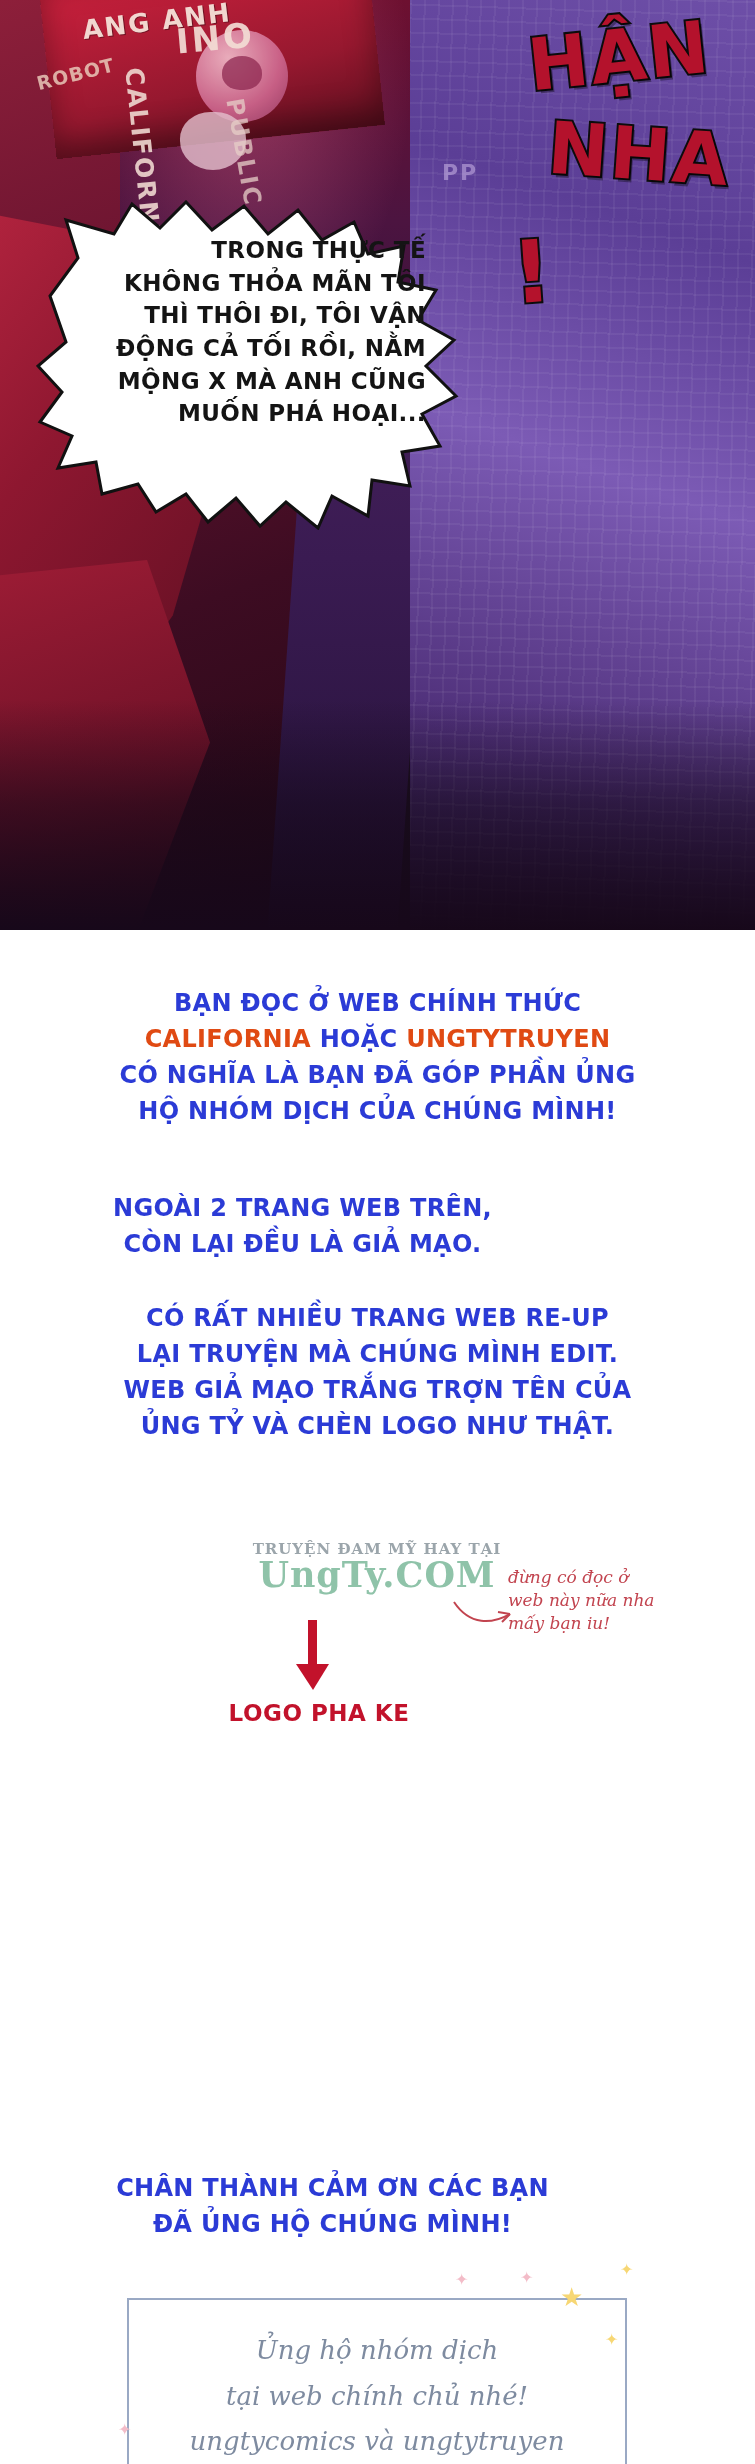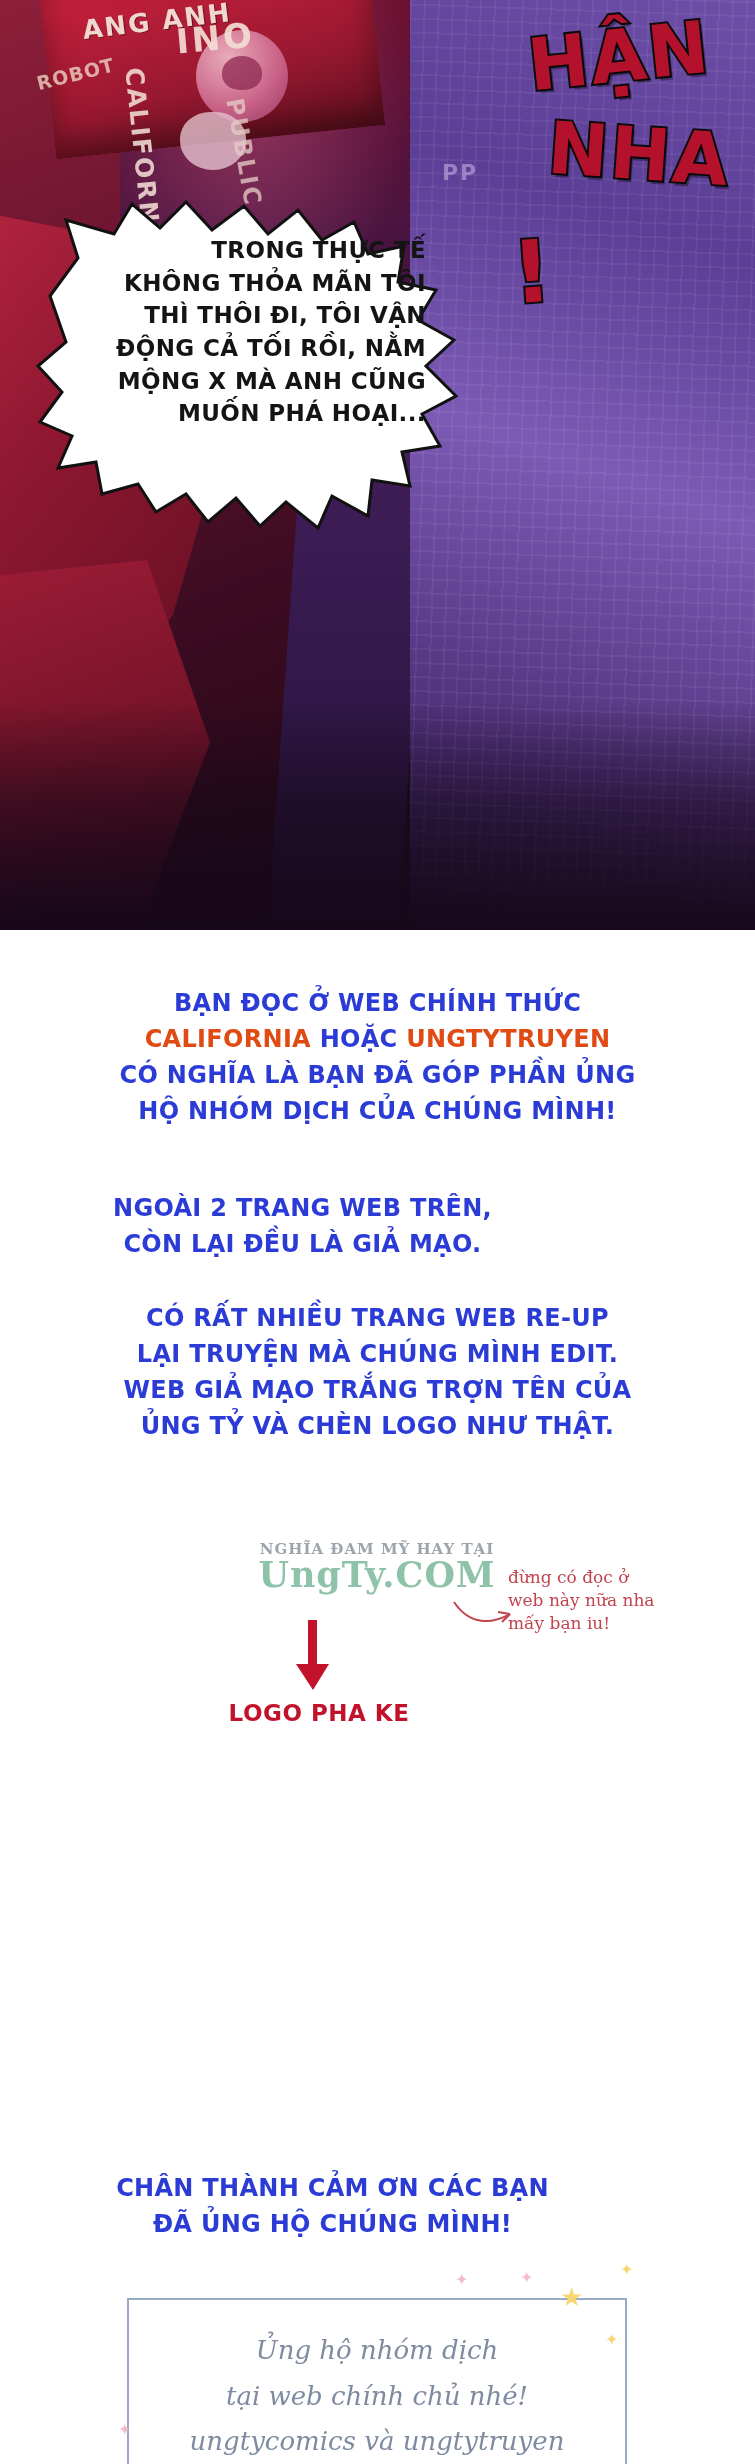--- a/index.html
+++ b/index.html
@@ -212,20 +212,21 @@
   .logo-fake-label {
     position:absolute; left:184px; top:770px; width:270px;
     text-align:center;
     color:#c2122b; font-weight:700; font-size:23px; letter-spacing:.5px;
     font-family:"DejaVu Sans", sans-serif;
   }
   .side-note {
     position:absolute; left:508px; top:636px; width:190px;
     color:#c2444f; font-size:17px; line-height:1.35;
     font-family:"DejaVu Serif", serif;
+    font-style:italic;
     text-align:left;
   }
   .curvy-arrow { position:absolute; left:452px; top:666px; width:64px; height:34px; }
 
   
   .framebox {
     position:absolute; left:127px; top:1368px; width:500px; height:230px;
     border:2px solid #9aa9c4;
     background:#fff;
   }
@@ -300,21 +301,21 @@
   </div>
 
   <div class="note-block note3">
     <div>CÓ RẤT NHIỀU TRANG WEB RE-UP</div>
     <div>LẠI TRUYỆN MÀ CHÚNG MÌNH EDIT.</div>
     <div>WEB GIẢ MẠO TRẮNG TRỢN TÊN CỦA</div>
     <div>ỦNG TỶ VÀ CHÈN LOGO NHƯ THẬT.</div>
   </div>
 
   <div class="fakelogo">
-    <div class="tagline">NGHĨA ĐAM MỸ HAY TẠI</div>
+    <div class="tagline">TRUYỆN ĐAM MỸ HAY TẠI</div>
     <div class="brand">UngTy.COM</div>
   </div>
 
   <div class="curvy-arrow">
     <svg width="64" height="34" viewBox="0 0 64 34" xmlns="http://www.w3.org/2000/svg" aria-hidden="true">
       <path d="M2 6 C 18 30, 40 28, 58 18" stroke="#c2444f" stroke-width="2" fill="none"></path>
       <path d="M58 18 L 46 16 M58 18 L 50 26" stroke="#c2444f" stroke-width="2" fill="none"></path>
     </svg>
   </div>
 

